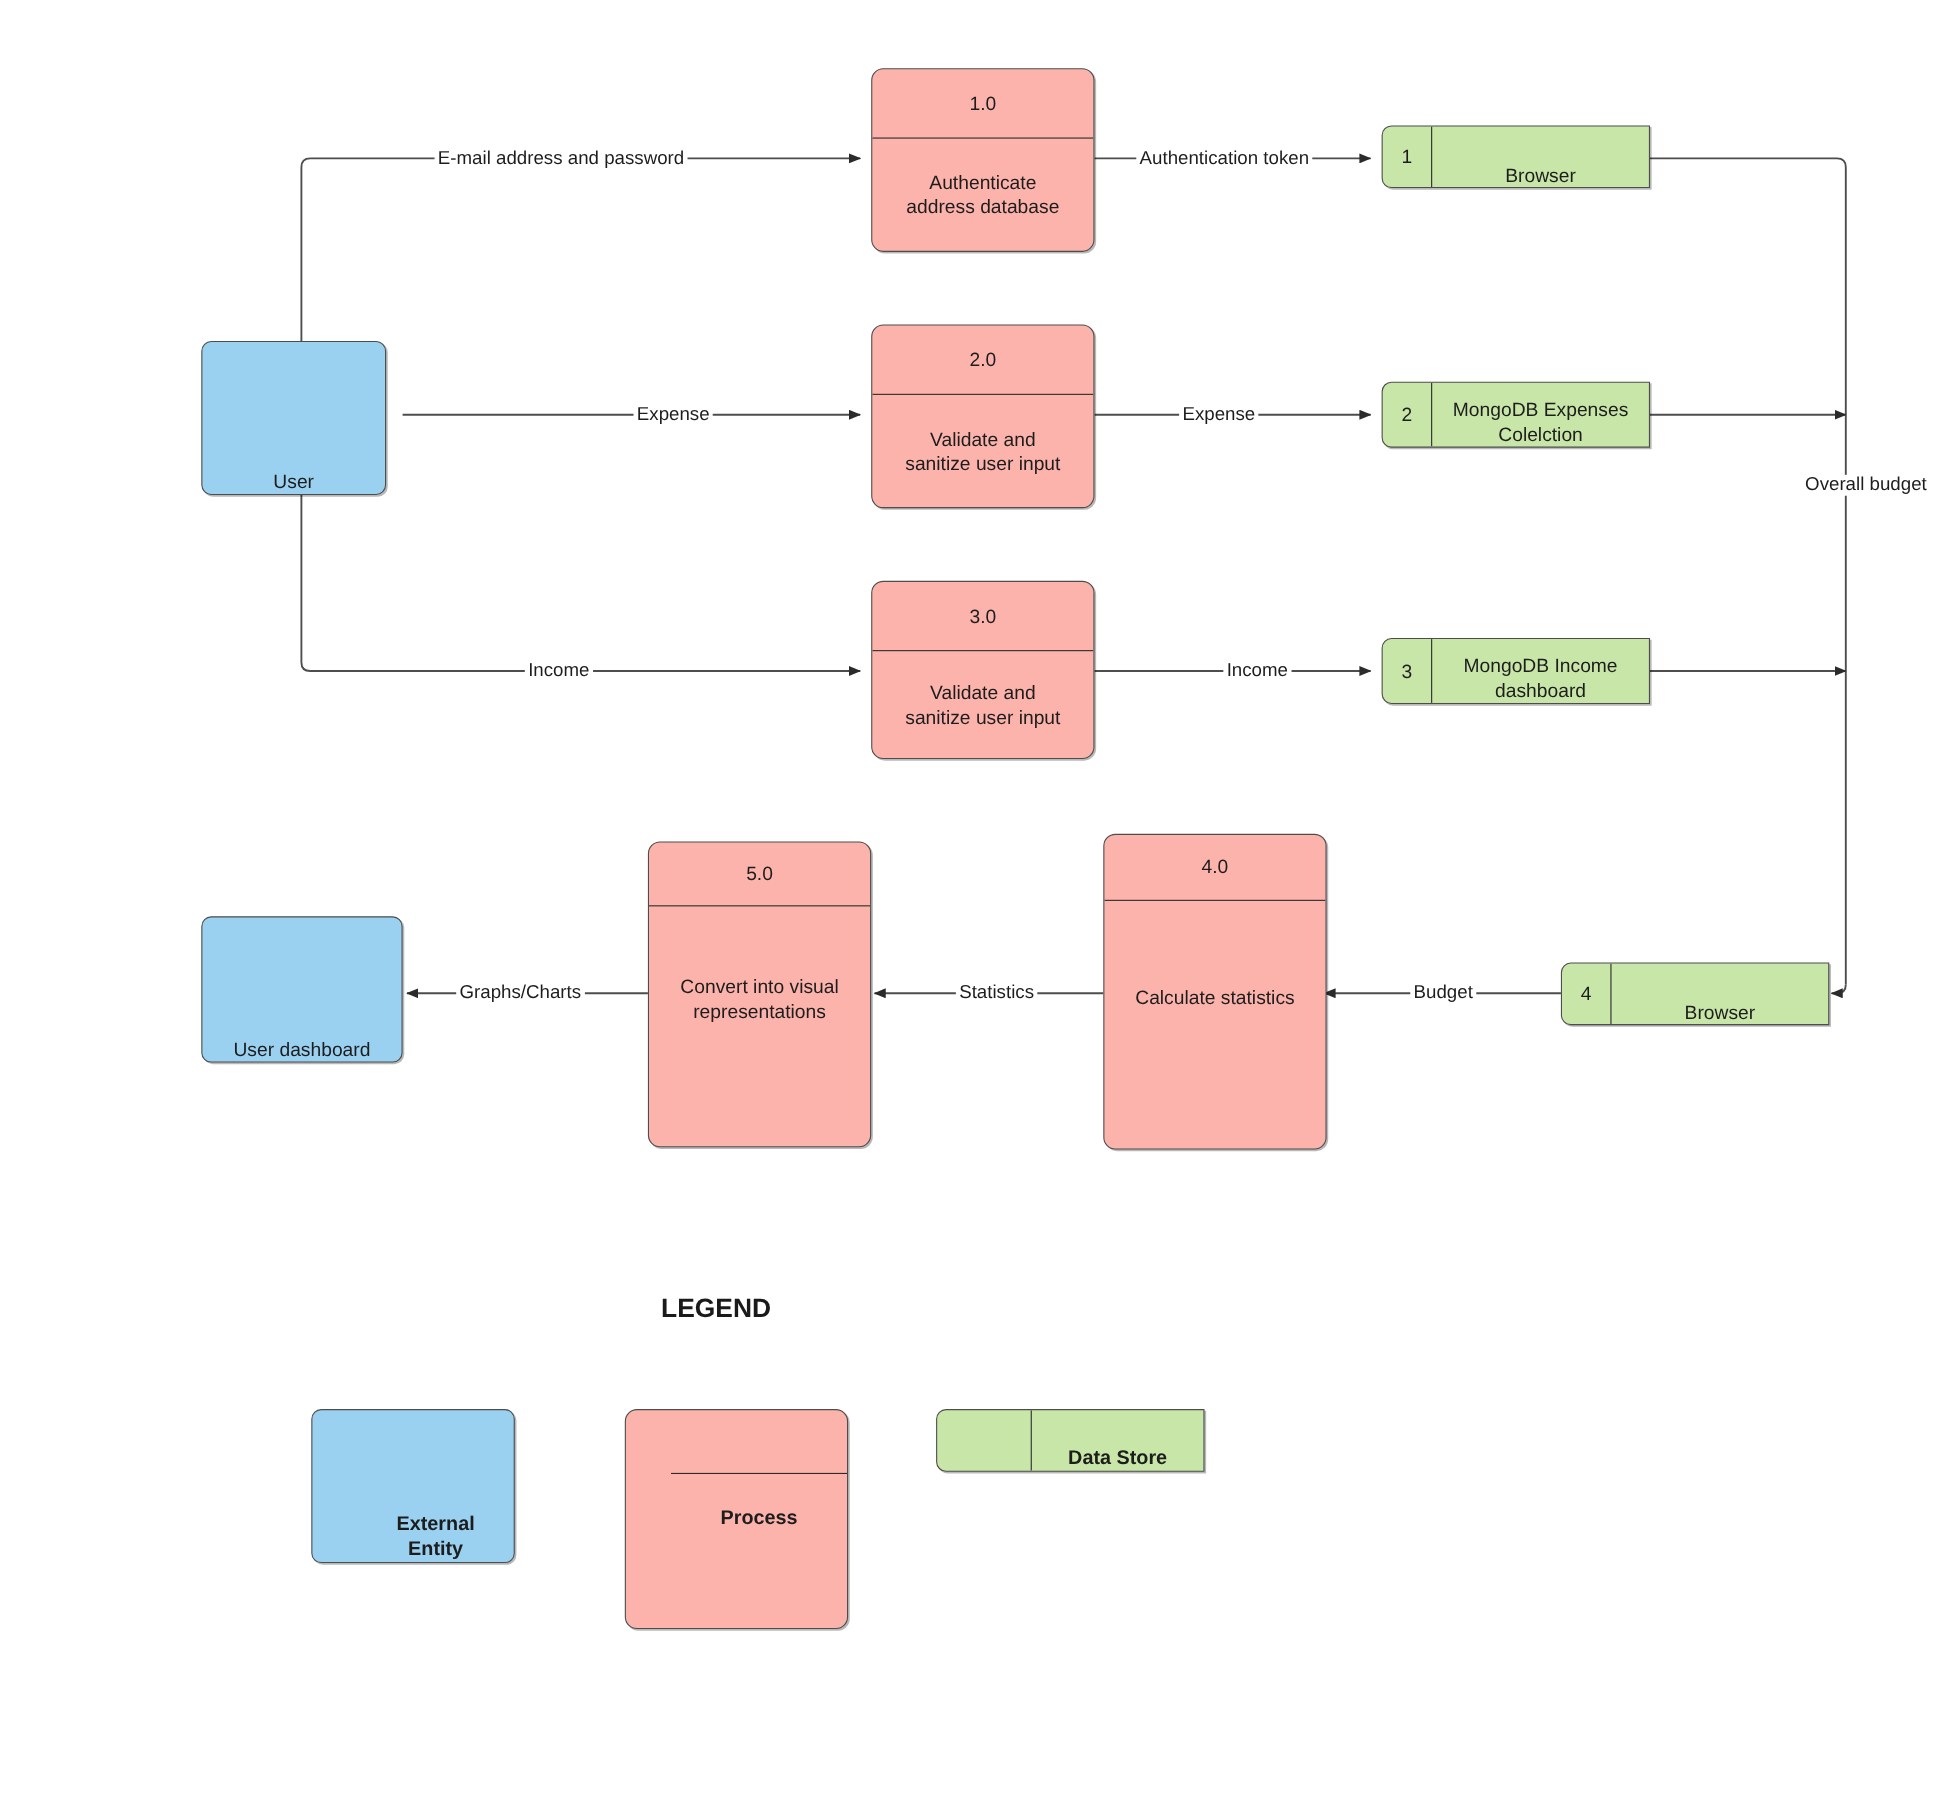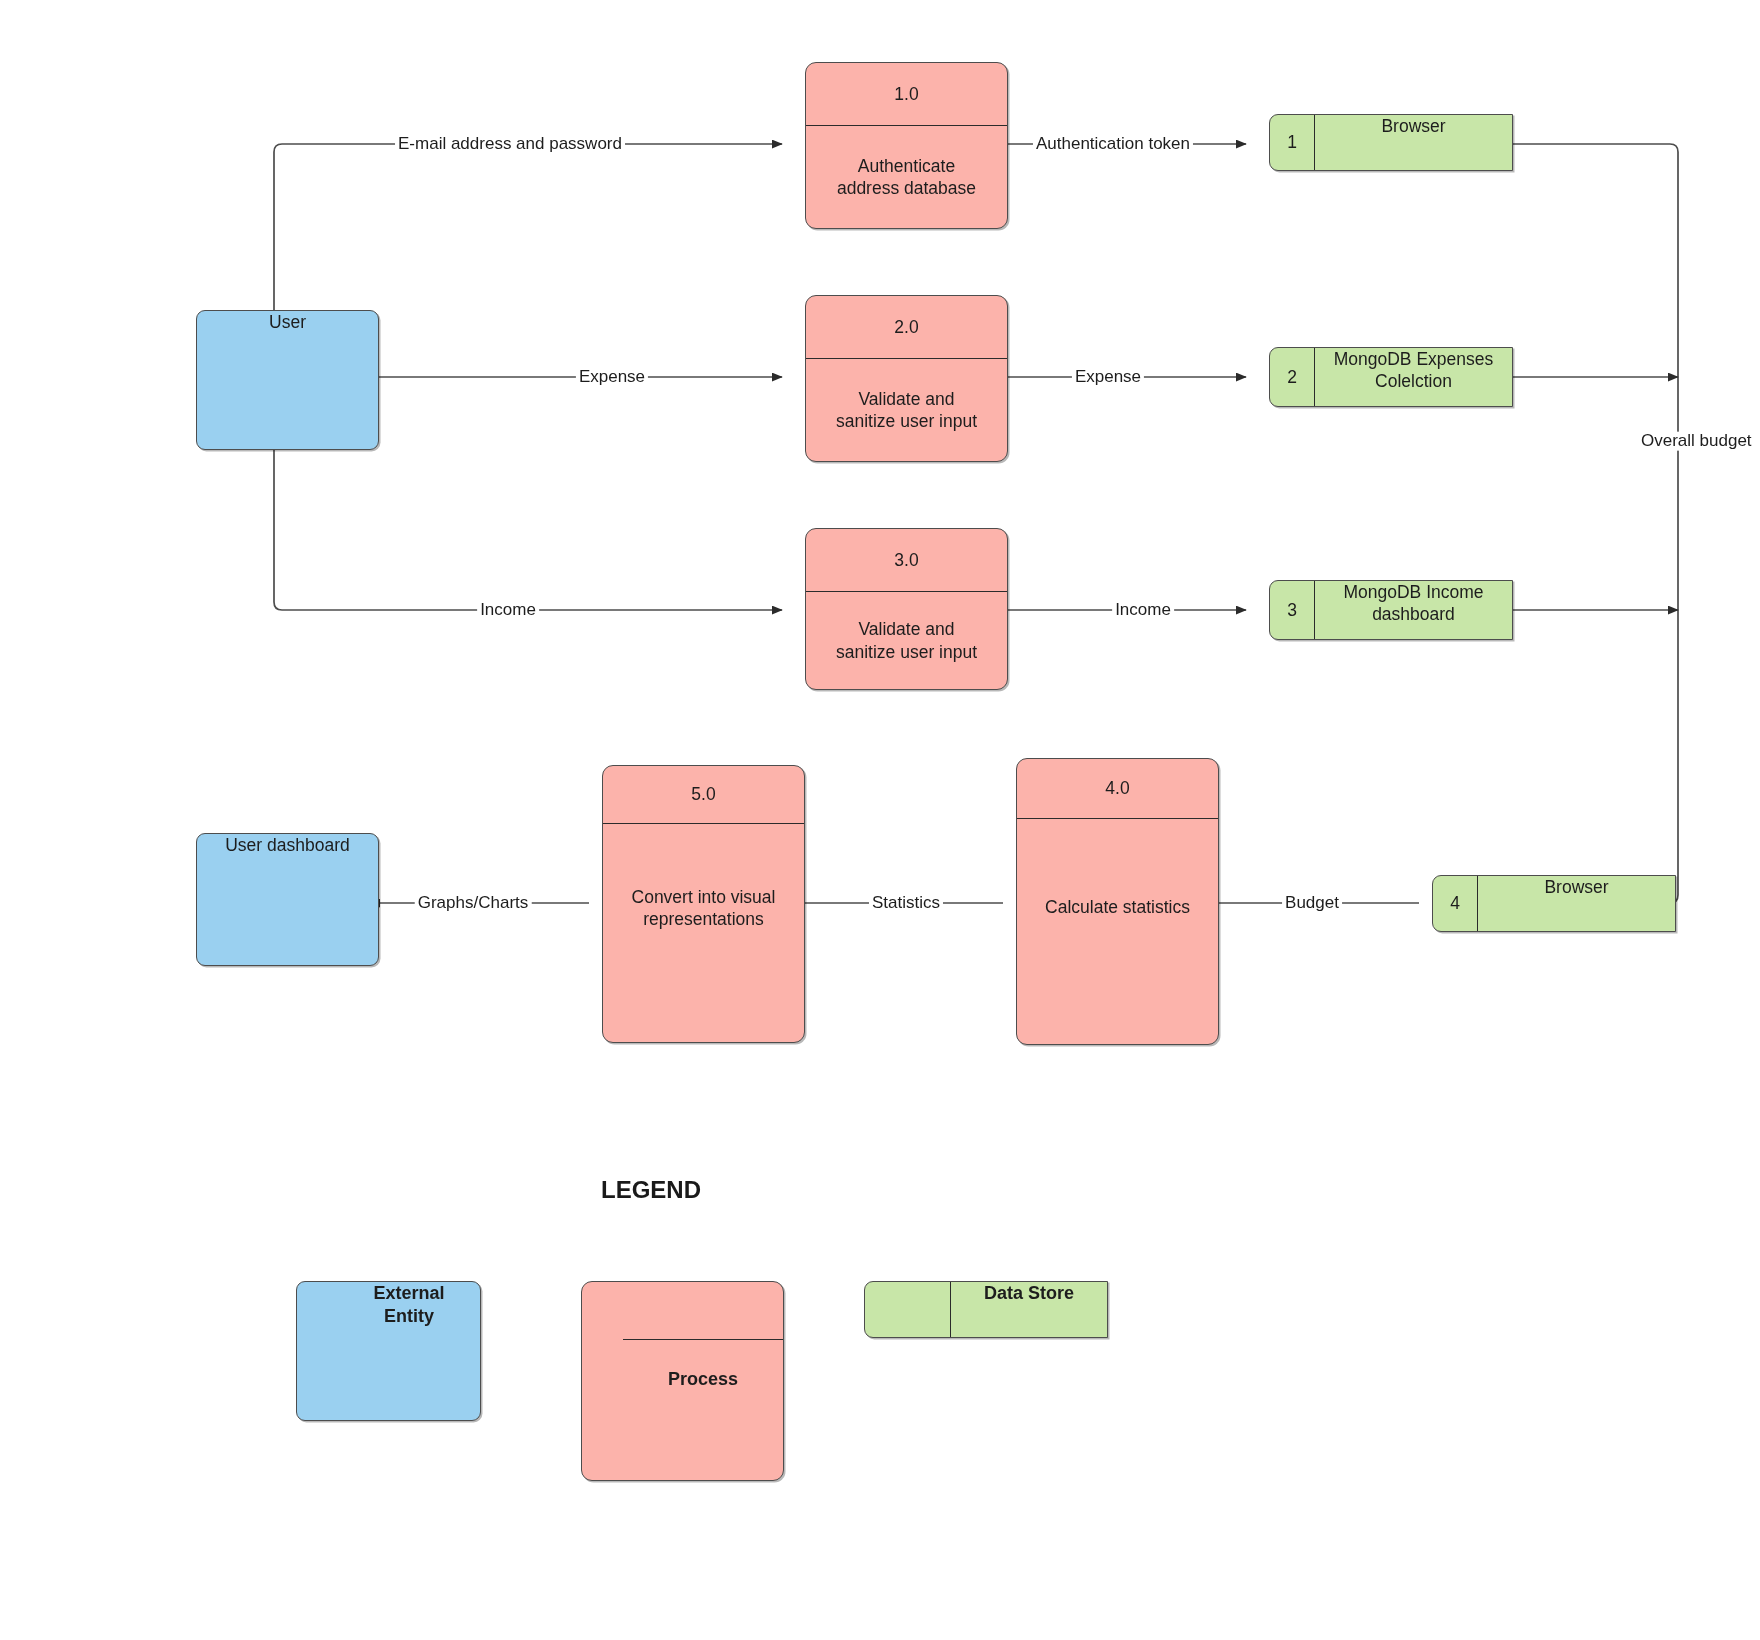--- a/index.html
+++ b/index.html
@@ -25,27 +25,26 @@
     width: 1760px;
     height: 1640px;
     pointer-events: none;
   }
   
   .node {
     position: absolute;
     box-sizing: border-box;
     border: 1.4px solid #4d4d4d;
     display: flex;
-    align-items: flex-start;
+    align-items: flex-end;
     justify-content: center;
     text-align: center;
     line-height: 1.28;
     font-size: 17.5px;
     color: #1d1d1d;
-    margin-left: 13px;
   }
   
   .entity {
     background: #9ad0f0;
     border-radius: 9px;
     box-shadow: 1.5px 1.5px 0 rgba(0,0,0,0.28);
   }
   
   .process {
     background: #fcb3ab;
@@ -168,21 +167,21 @@
   <div class="edge-label" style="left:1113px; top:144px;">Authentication token</div>
   <div class="edge-label" style="left:612px; top:377px;">Expense</div>
   <div class="edge-label" style="left:1108px; top:377px;">Expense</div>
   <div class="edge-label" style="left:508px; top:610px;">Income</div>
   <div class="edge-label" style="left:1143px; top:610px;">Income</div>
   <div class="edge-label left-anchor" style="left:1638px; top:441px;">Overall budget</div>
   <div class="edge-label" style="left:1312px; top:903px;">Budget</div>
   <div class="edge-label" style="left:906px; top:903px;">Statistics</div>
   <div class="edge-label" style="left:473px; top:903px;">Graphs/Charts</div>
 
-  <div class="node entity" style="left:183px; top:310px; width:183px; height:140px;">
+  <div class="node entity" style="left:183px; top:310px; width:168px; height:140px;">
     <span>User</span>
   </div>
 
   <div class="node entity" style="left:183px; top:833px; width:183px; height:133px;">
     <span>User dashboard</span>
   </div>
 
   <div class="node process" style="left:792px; top:62px; width:203px; height:167px;">
     <div class="pnum" style="height:63px;">1.0</div>
     <div class="pbody">

